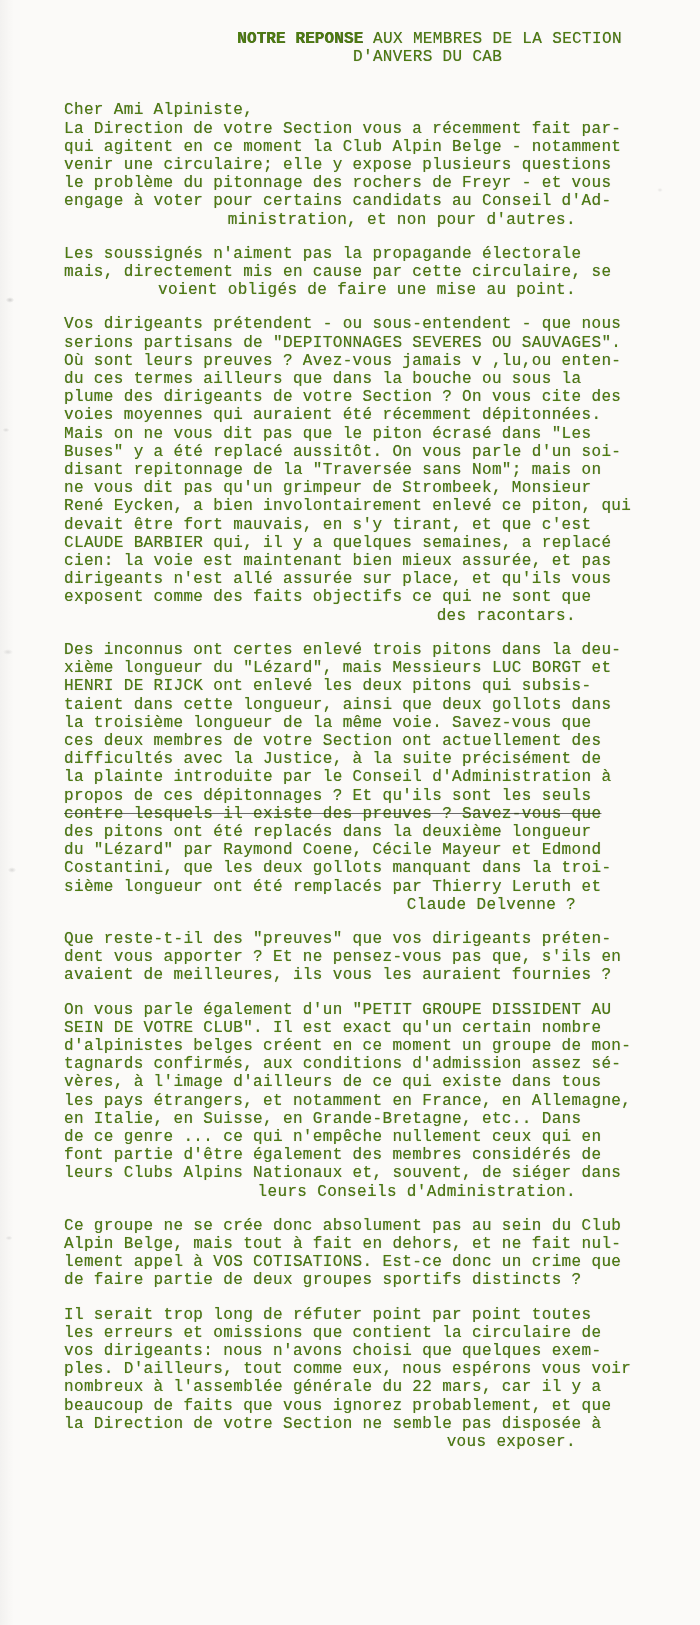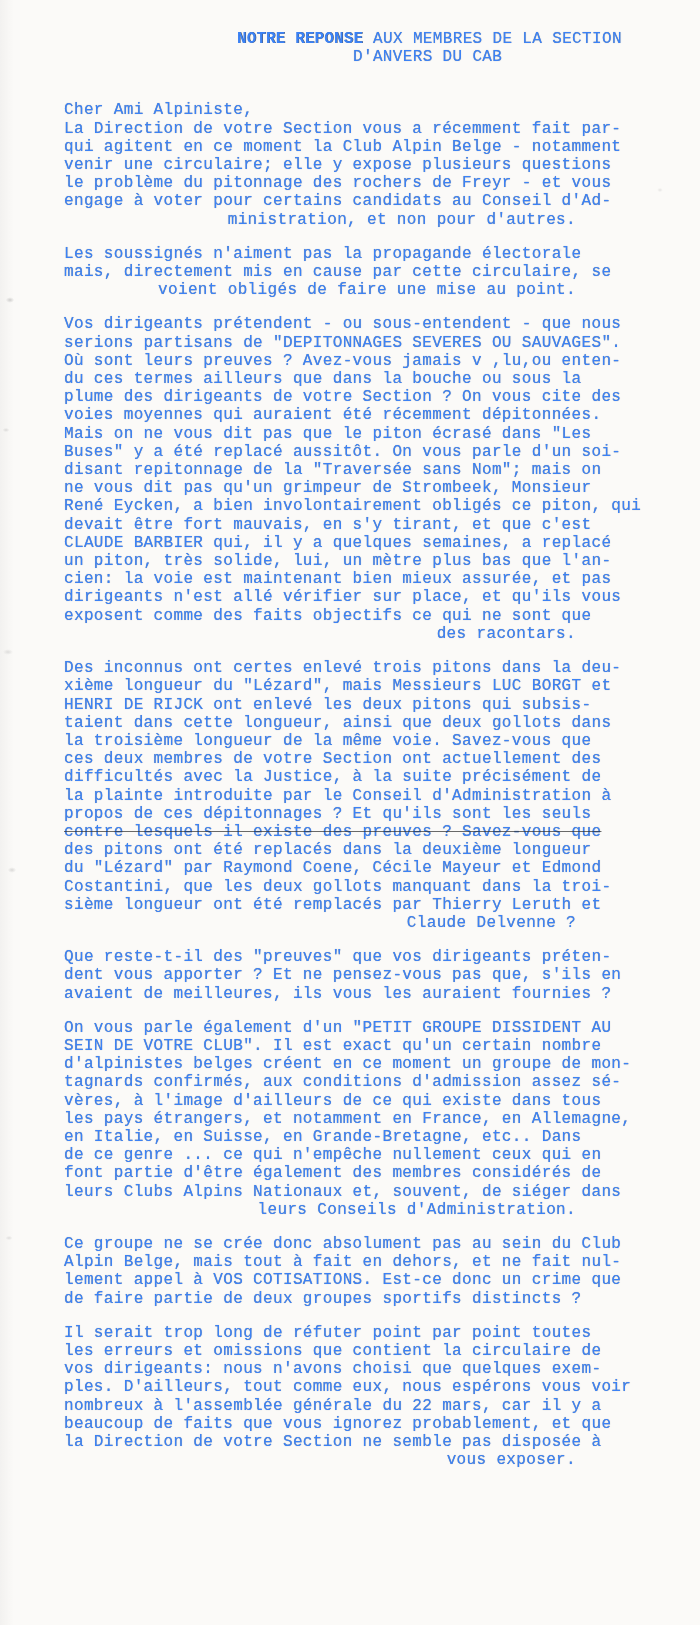--- a/index.html
+++ b/index.html
@@ -24,21 +24,21 @@
   }
   .page {
     box-sizing: border-box;
     width: 596px;
     height: 1625px;
     padding: 30px 20px 12px 64px;
     font-family: "Liberation Mono", "DejaVu Sans Mono", monospace;
     font-size: 16px;
     letter-spacing: 0.35px;
     line-height: 18.2px;
-    color: #3b82f6;
+    color: #4d7c0f;
     text-shadow: 0 0 0.7px rgba(36,36,36,0.55);
   }
   .heading { margin-bottom: 35px; }
   .heading-line1 { margin-left: 173px; white-space: pre; }
   .heading-line2 { margin-left: 289px; white-space: pre; }
   .heading-emphasis {
     font-weight: bold;
     letter-spacing: 0.1px;
     text-shadow: 0.5px 0 0.5px rgba(36,36,36,0.8);
   }
@@ -80,26 +80,25 @@
         <div class="line">Vos dirigeants prétendent - ou sous-entendent - que nous</div>
         <div class="line">serions partisans de "DEPITONNAGES SEVERES OU SAUVAGES".</div>
         <div class="line">Où sont leurs preuves ? Avez-vous jamais v ,lu,ou enten-</div>
         <div class="line">du ces termes ailleurs que dans la bouche ou sous la</div>
         <div class="line">plume des dirigeants de votre Section ? On vous cite des</div>
         <div class="line">voies moyennes qui auraient été récemment dépitonnées.</div>
         <div class="line">Mais on ne vous dit pas que le piton écrasé dans "Les</div>
         <div class="line">Buses" y a été replacé aussitôt. On vous parle d'un soi-</div>
         <div class="line">disant repitonnage de la "Traversée sans Nom"; mais on</div>
         <div class="line">ne vous dit pas qu'un grimpeur de Strombeek, Monsieur</div>
-        <div class="line">René Eycken, a bien involontairement obligés ce piton, qui</div>
+        <div class="line">René Eycken, a bien involontairement enlevé ce piton, qui</div>
         <div class="line">devait être fort mauvais, en s'y tirant, et que c'est</div>
         <div class="line">CLAUDE BARBIER qui, il y a quelques semaines, a replacé</div>
-        <div class="line">un piton, très solide, lui, un mètre plus bas que l'an-</div>
         <div class="line">cien: la voie est maintenant bien mieux assurée, et pas</div>
-        <div class="line">dirigeants n'est allé vérifier sur place, et qu'ils vous</div>
+        <div class="line">dirigeants n'est allé assurée sur place, et qu'ils vous</div>
         <div class="line">exposent comme des faits objectifs ce qui ne sont que</div>
         <div class="line">des racontars.</div>
       </div>
       <div class="paragraph">
         <div class="line">Des inconnus ont certes enlevé trois pitons dans la deu-</div>
         <div class="line">xième longueur du "Lézard", mais Messieurs LUC BORGT et</div>
         <div class="line">HENRI DE RIJCK ont enlevé les deux pitons qui subsis-</div>
         <div class="line">taient dans cette longueur, ainsi que deux gollots dans</div>
         <div class="line">la troisième longueur de la même voie. Savez-vous que</div>
         <div class="line">ces deux membres de votre Section ont actuellement des</div>

